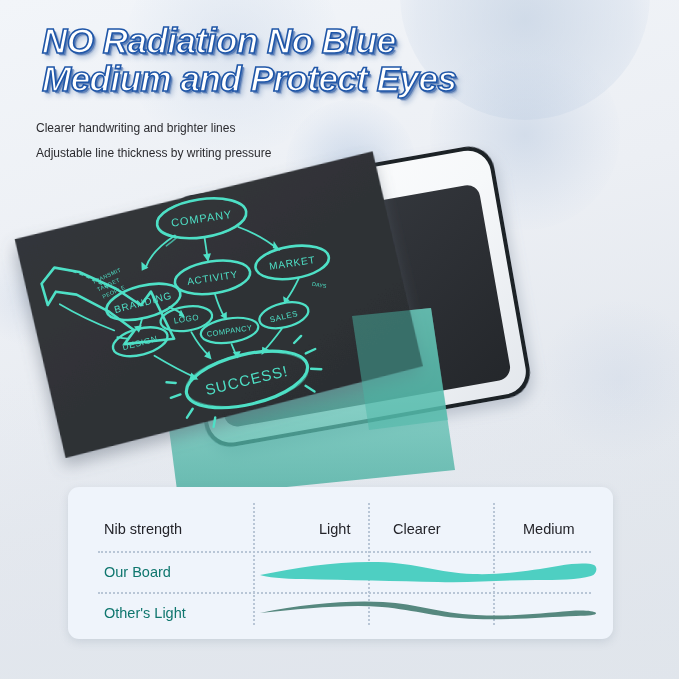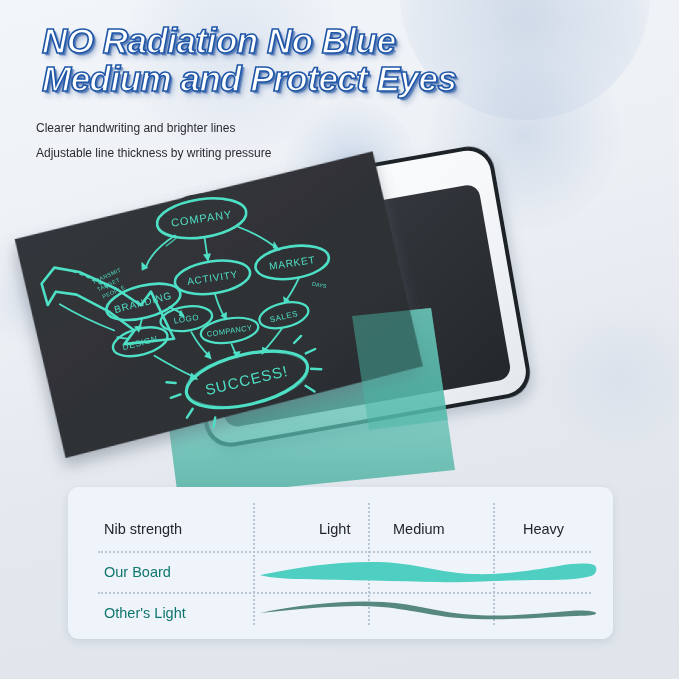--- a/index.html
+++ b/index.html
@@ -285,22 +285,22 @@
 
     <div class="vline" style="left:185px;"></div>
     <div class="vline" style="left:300px;"></div>
     <div class="vline" style="left:425px;"></div>
 
     <div class="hline" style="top:64px;"></div>
     <div class="hline" style="top:105px;"></div>
 
     <div class="cell-label cell-head" style="left:36px; top:34px;">Nib strength</div>
     <div class="cell-label cell-head" style="left:215px; top:34px;margin-left:36px;">Light</div>
-    <div class="cell-label cell-head" style="left:325px; top:34px;">Medium</div>
-    <div class="cell-label cell-head" style="left:455px; top:34px;">Heavy</div>
+    <div class="cell-label cell-head" style="left:325px; top:34px;">Clearer</div>
+    <div class="cell-label cell-head" style="left:455px; top:34px;">Medium</div>
 
     <div class="cell-label" style="left:36px; top:77px;">Our Board</div>
     <div class="stroke-wrap" style="left:190px; top:62px; width:340px; height:42px;">
       <svg width="340" height="42" viewBox="0 0 340 42">
         <path d="M2 26
                  C 40 18, 80 12, 120 13
                  C 160 14, 180 24, 215 25
                  C 250 26, 275 21, 300 17
                  C 318 14, 330 14, 336 16
                  C 340 18, 339 25, 333 27

